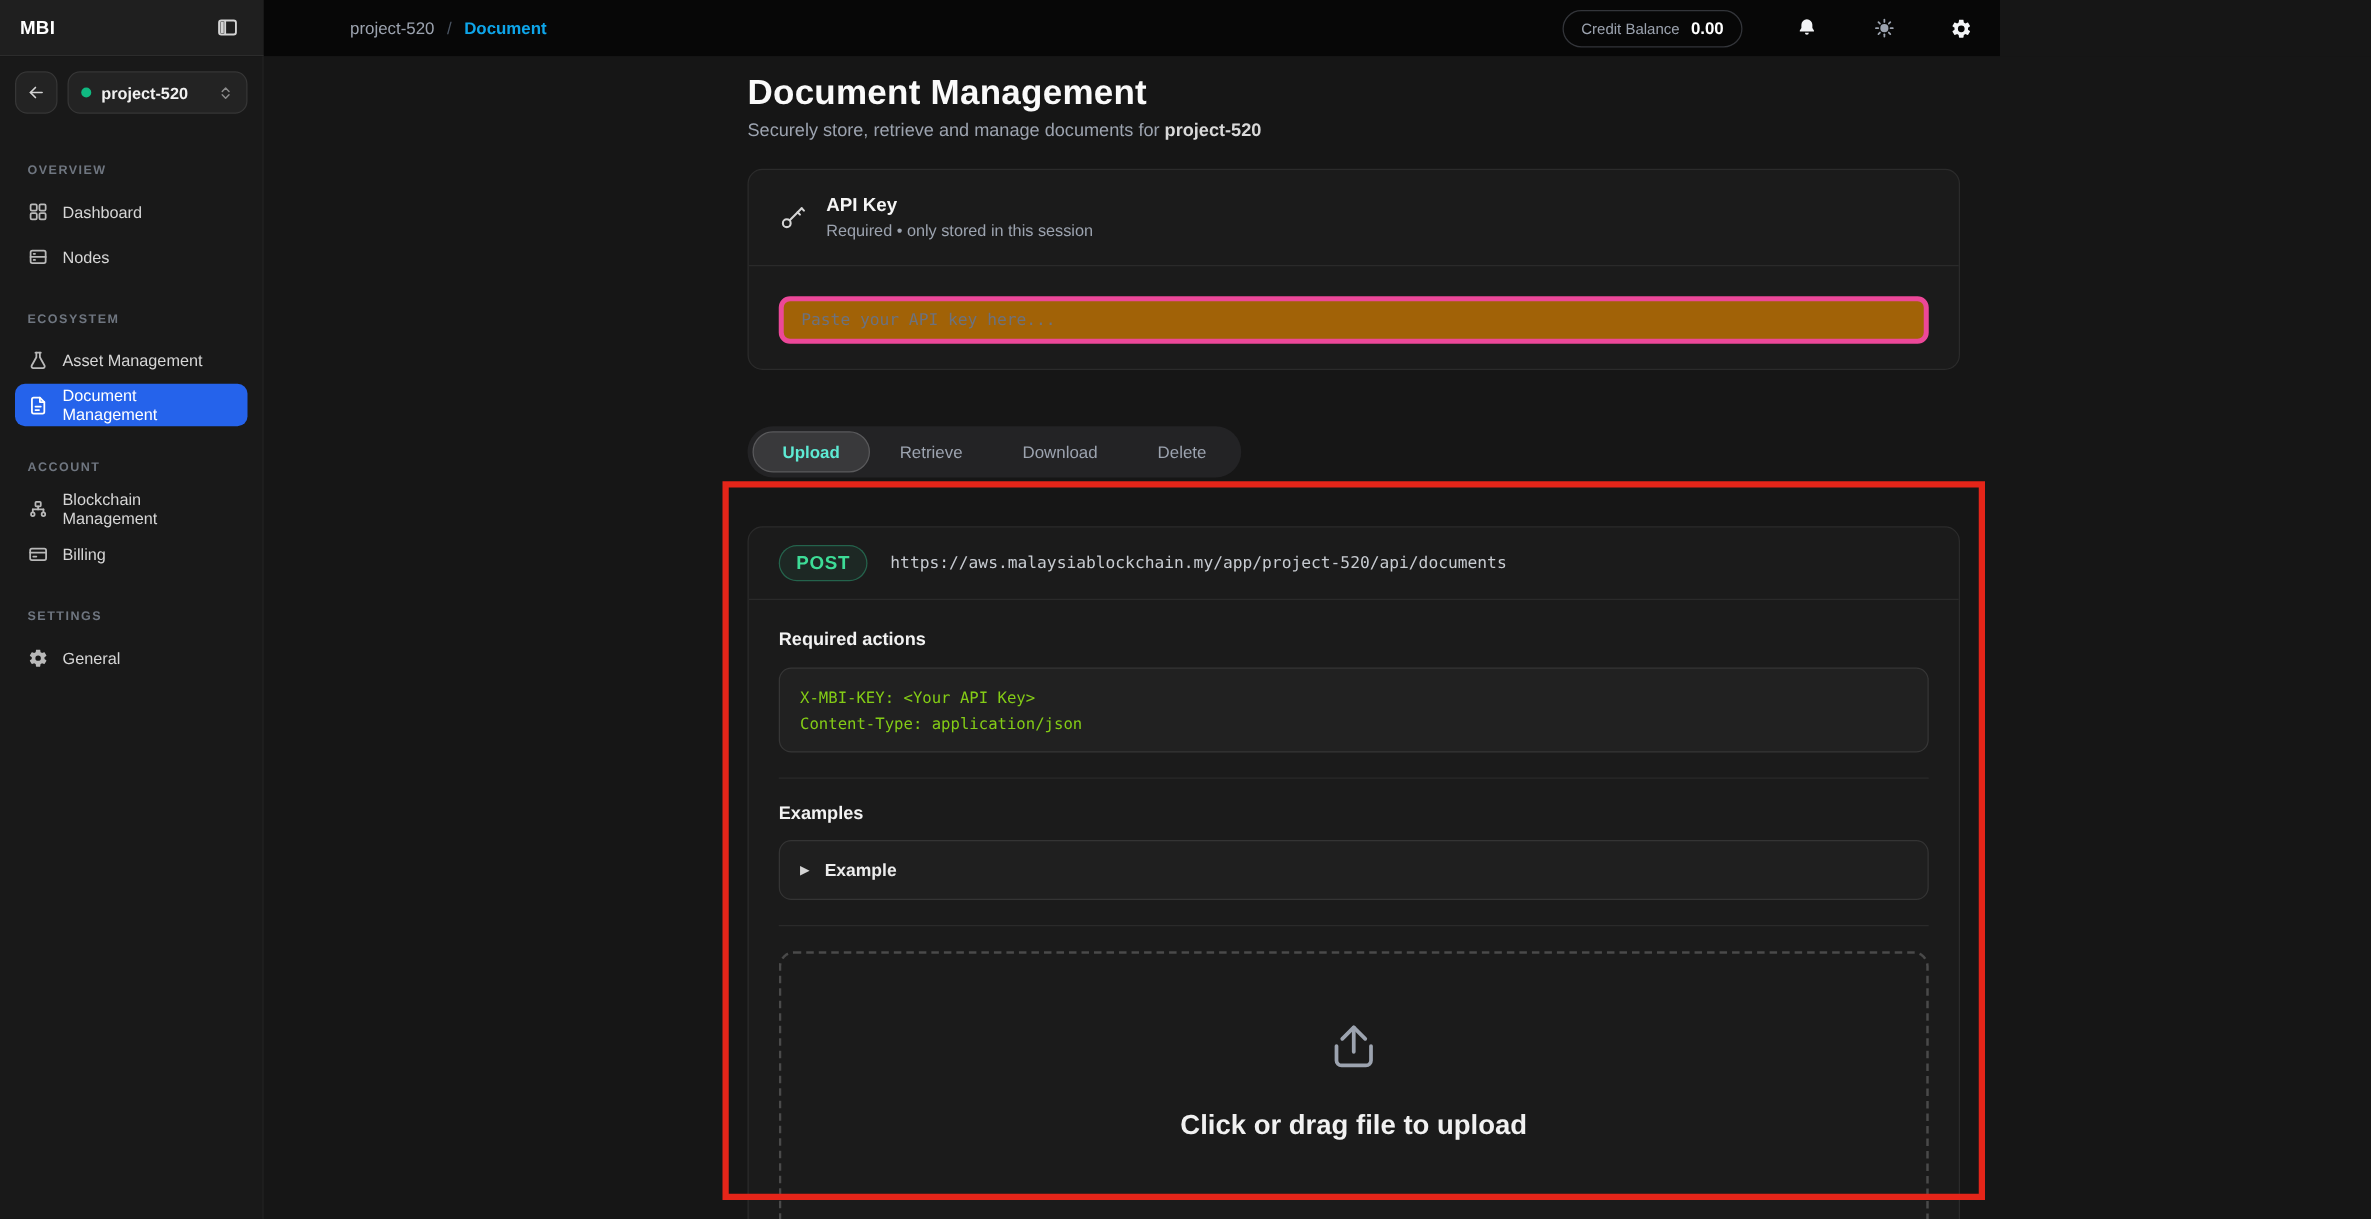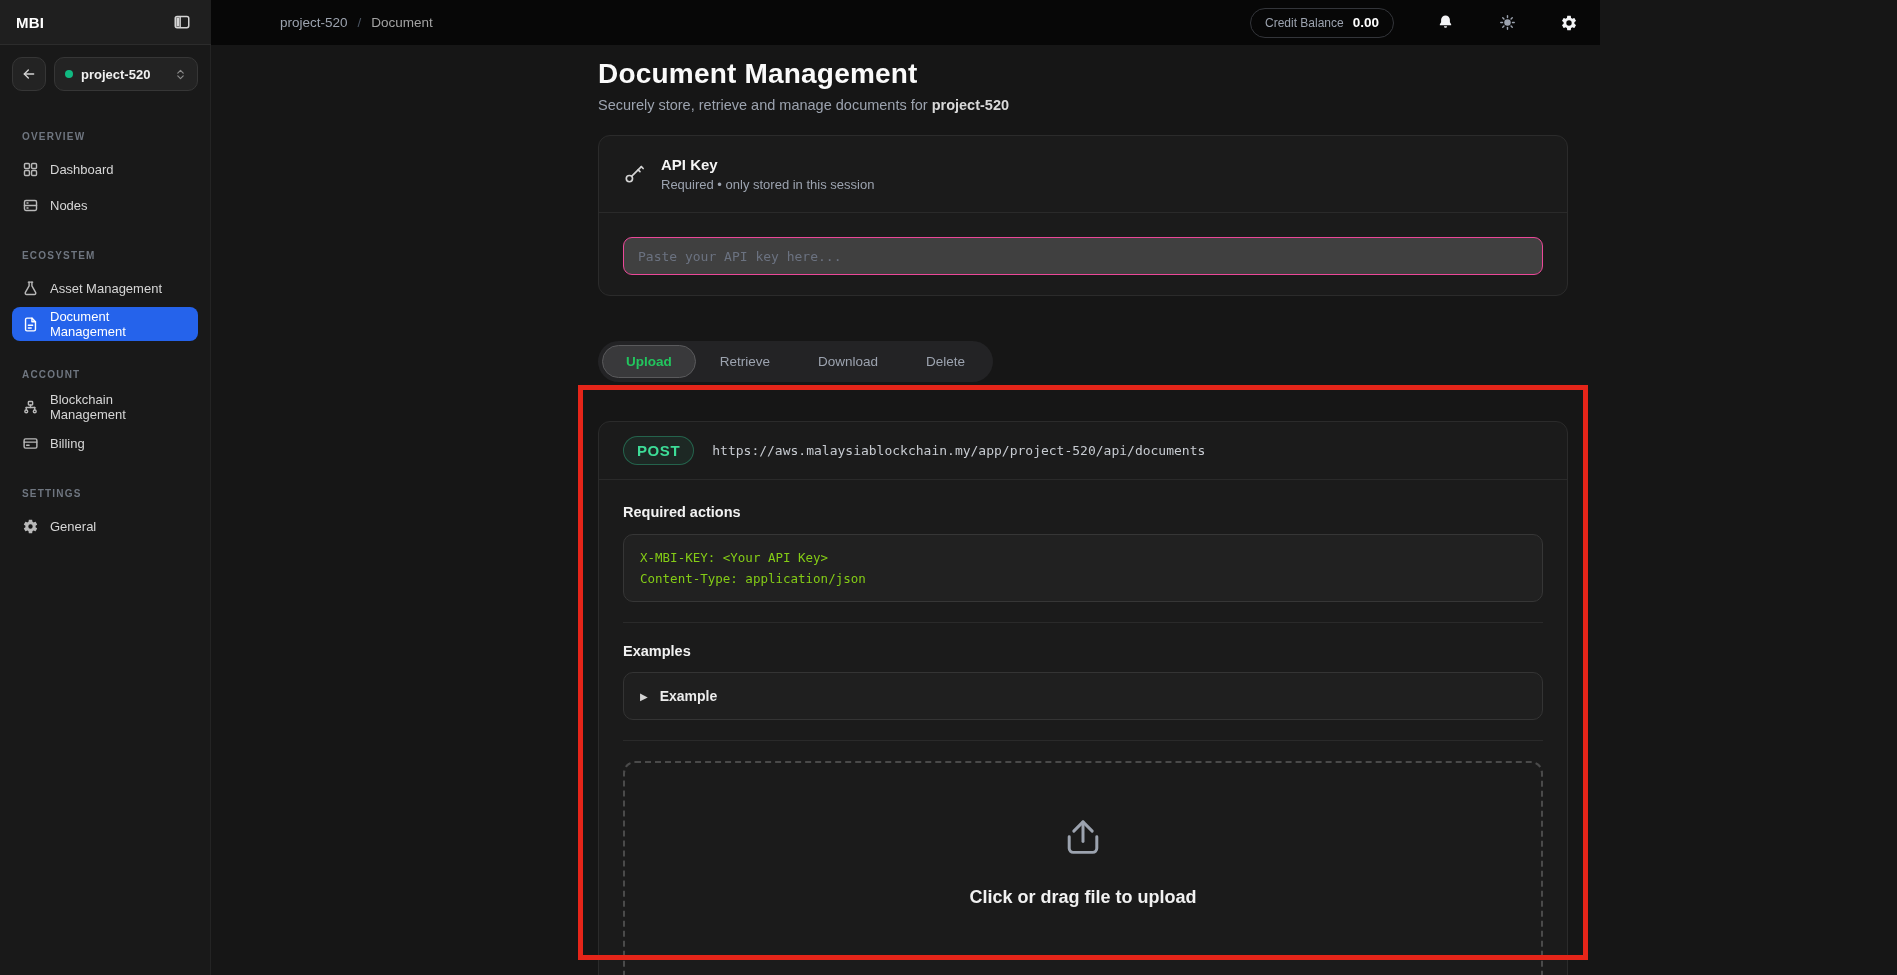--- a/index.html
+++ b/index.html
@@ -9,21 +9,21 @@
 
   
   .topbar { position:absolute; top:0; left:0; width:1600px; height:45px; display:flex; background:#070707; }
   .topbar-left { width:211px; height:45px; background:#1f1f1f; display:flex; align-items:center;
     justify-content:space-between; padding:0 16px; border-bottom:1px solid rgba(255,255,255,.06); }
   .logo { font-size:15px; font-weight:bold; color:#fff; letter-spacing:.2px; }
   .panel-btn { width:26px; height:26px; display:flex; align-items:center; justify-content:center; cursor:pointer; }
   .breadcrumb { display:flex; align-items:center; gap:10px; padding-left:69px; font-size:13.5px; }
   .crumb-project { color:#9ca3af; }
   .crumb-sep { color:#4b5563; }
-  .crumb-page { color:#a3a3a3; font-weight:400; }
+  .crumb-page { color:#0ea5e9; font-weight:700; }
   .topbar-right { margin-left:auto; display:flex; align-items:center; gap:40px; padding-right:20px; }
   .credit-pill { display:flex; align-items:center; gap:9px; height:30px; padding:0 14px;
     border:1px solid #33353a; border-radius:999px; cursor:pointer; }
   .credit-label { font-size:12px; color:#9ca3af; }
   .credit-value { font-size:13.5px; color:#fff; font-weight:bold; }
   .top-icon { width:22px; height:22px; display:flex; align-items:center; justify-content:center; cursor:pointer; }
 
   
   .sidebar { position:absolute; top:45px; left:0; width:211px; height:930px; background:#191919;
     border-right:1px solid #242424; }
@@ -50,55 +50,55 @@
   .page-subtitle { margin-top:7px; font-size:14.5px; color:#9ca3af; }
   .page-subtitle b { color:#d9d9d9; font-weight:600; }
 
   .card { background:#1b1b1b; border:1px solid #2b2b2b; border-radius:12px; }
   .apikey-card { margin-top:22px; }
   .apikey-head { display:flex; align-items:center; gap:16px; padding:20px 24px; }
   .apikey-title { font-size:15px; font-weight:bold; color:#f5f5f5; }
   .apikey-sub { margin-top:4px; font-size:13px; color:#9ca3af; }
   .divider { height:1px; background:#2a2a2a; }
   .apikey-body { padding:24px 24px 20px; }
-  .apikey-input { width:100%; height:38px; background:#404040; border:1px solid #ec4899; border-radius:9px;
+  .apikey-input { width:100%; height:38px; background:#a16207; border:4px solid #ec4899; border-radius:9px;
     padding:0 14px; font-family:"DejaVu Sans Mono", monospace; font-size:13px; color:#e5e5e5; outline:none; }
   .apikey-input::placeholder { color:#6b7280; }
   .apikey-helper { margin-top:16px; font-size:13px; color:#df9c33; }
 
   
   .annotation-rect { position:absolute; left:367px; top:340px; width:1010px; height:575px;
     border:5px solid #e52519; pointer-events:none; z-index:50; }
 
   
   .tabs-row { margin-top:45px; }
   .tablist { display:inline-flex; align-items:center; background:#232325; border-radius:999px; padding:4px; }
   .tab { padding:8px 23px; font-size:13.5px; color:#9ca3af; border-radius:999px; cursor:pointer;
     border:1px solid transparent; }
-  .tab.active { background:#39393b; border-color:#5a5a5c; color:#22c55e; font-weight:bold; }
+  .tab.active { background:#39393b; border-color:#5a5a5c; color:#5eead4; font-weight:bold; }
 
   
   .doc-card { margin-top:39px; }
   .endpoint-row { display:flex; align-items:center; gap:18px; padding:14px 24px; }
   .method-badge { font-size:15px; font-weight:bold; letter-spacing:.6px; color:#3ddc97;
     background:rgba(52,211,153,.07); border:1px solid rgba(52,211,153,.35); border-radius:999px;
     padding:5px 13px; }
   .endpoint-url { font-size:13px; color:#c7cbd1; }
   .doc-body { padding:24px; }
   .sec-heading { font-size:14.5px; font-weight:bold; color:#f2f2f2; }
   .code-block { margin-top:14px; background:#212121; border:1px solid #363636; border-radius:10px;
     padding:12px 16px; font-size:12.5px; line-height:21px; color:#84cc16; }
   .body-divider { height:1px; background:#2a2a2a; margin:20px 0; }
   .accordion { margin-top:13px; background:#1f1f1f; border:1px solid #343434; border-radius:10px;
     height:48px; display:flex; align-items:center; gap:12px; padding:0 16px; cursor:pointer; }
   .caret { font-size:10px; color:#d4d4d4; }
   .accordion-label { font-size:14px; font-weight:600; color:#ececec; }
   .dropzone { margin-top:20px; border:2px dashed #4a4a4a; border-radius:12px; height:230px;
     display:flex; flex-direction:column; align-items:center; padding-top:52px; cursor:pointer; }
-  .dz-title { margin-top:26px; font-size:18px; font-weight:600; color:#f1f1f1; }
+  .dz-title { margin-top:26px; font-size:22px; font-weight:600; color:#f1f1f1; }
 
   svg { display:block; }
 </style>
 </head>
 <body>
 
 <div class="topbar">
   <div class="topbar-left">
     <span class="logo">MBI</span>
     <span class="panel-btn">

